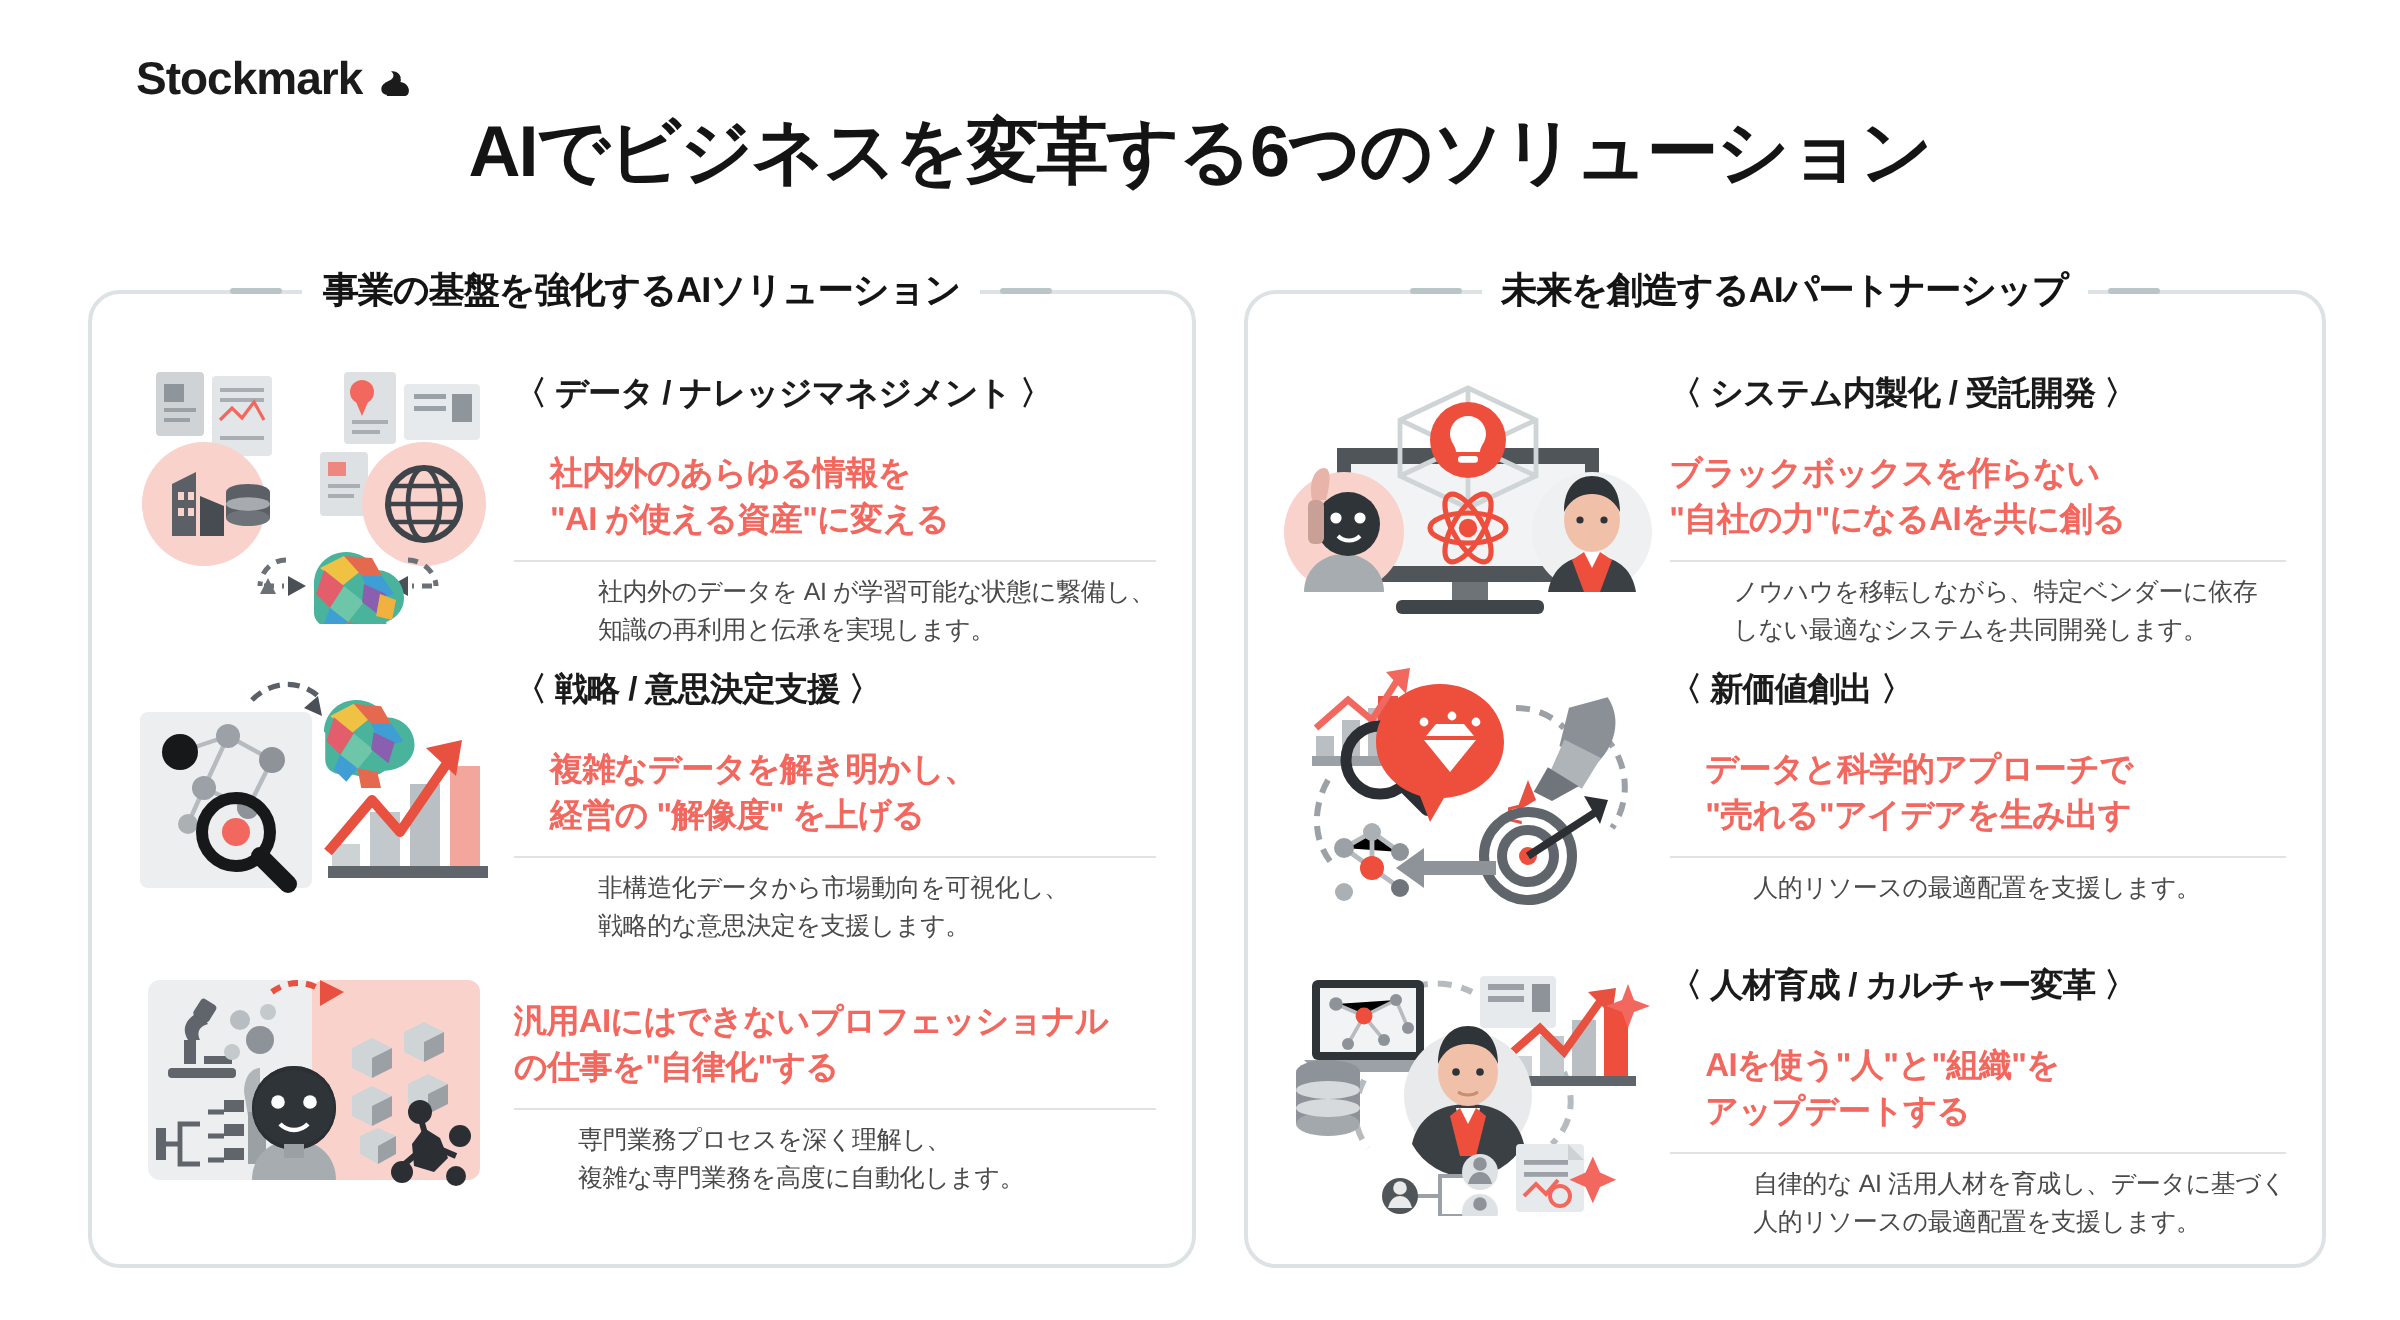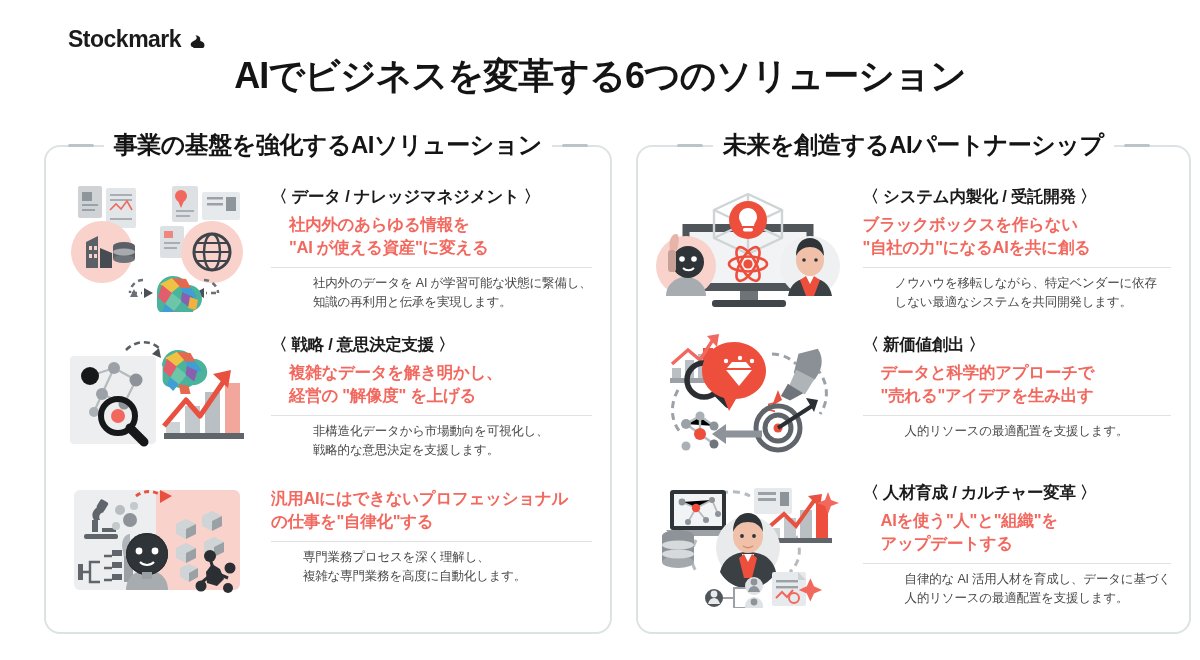--- a/index.html
+++ b/index.html
@@ -32,48 +32,48 @@
     width:1112px;
     display:flex;gap:24px;
   }
   .column{flex:1;position:relative;}
   .col-head{
     display:flex;align-items:center;justify-content:center;gap:10px;
     height:34px;
     position:relative;z-index:3;
   }
   .col-head-text{
-    font-size:24px;font-weight:bold;color:#141414;letter-spacing:-0.5px;
+    font-size:18px;font-weight:bold;color:#141414;letter-spacing:-0.5px;
     background:#fff;padding:0 10px;white-space:nowrap;
   }
   .dash{width:26px;height:3px;background:#b9c5c6;border-radius:2px;flex:none;}
   .panel{
     position:absolute;left:0;right:0;top:17px;bottom:0;
     border:2px solid #dde3e4;border-radius:16px;
     z-index:1;background:transparent;
   }
   .panel-inner{
     position:relative;z-index:2;
     padding:18px 20px 10px 20px;
   }
   
   .card{
-    display:flex;align-items:flex-start;gap:21px;
+    display:flex;align-items:flex-start;gap:7px;
     height:148px;
   }
   .art{width:186px;height:132px;flex:none;}
   .art svg{display:block;width:186px;height:132px;}
   .card-body{flex:1;padding-top:6px;min-width:0;}
   .eyebrow{
     font-size:16.5px;font-weight:bold;color:#1b1b1b;letter-spacing:-0.3px;
     white-space:nowrap;
   }
   .headline{
     color:#f2685e;font-size:16.5px;font-weight:bold;line-height:1.42;
-    margin-top:5px;letter-spacing:-0.3px;
+    margin-top:18px;letter-spacing:-0.3px;
   }
   .headline .ln{display:block;white-space:nowrap;}
   .indent .ln{padding-left:18px;}
   .rule{height:1px;background:#e2e2e2;margin:7px 0 6px 0;}
   .desc{
     font-size:12.5px;line-height:1.55;color:#4a4a4a;letter-spacing:-0.2px;margin-left:32px;
   }
   .desc .ln{display:block;white-space:nowrap;}
   .pad-l{padding-left:10px;}
 </style>

